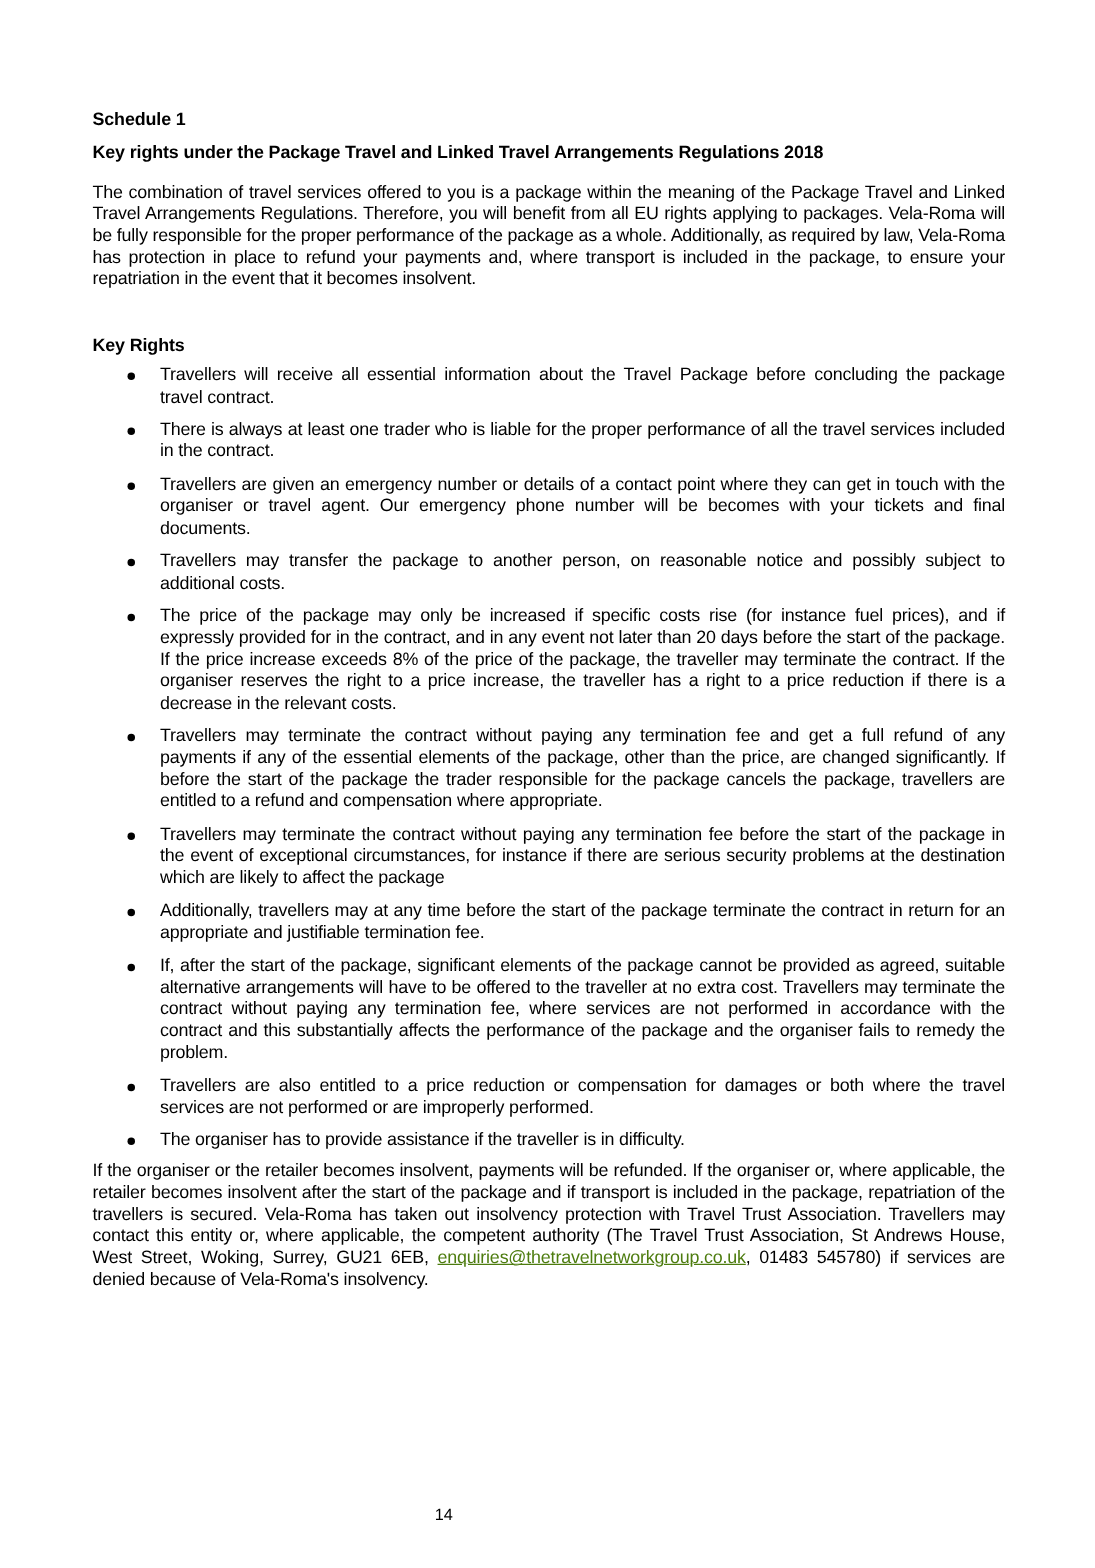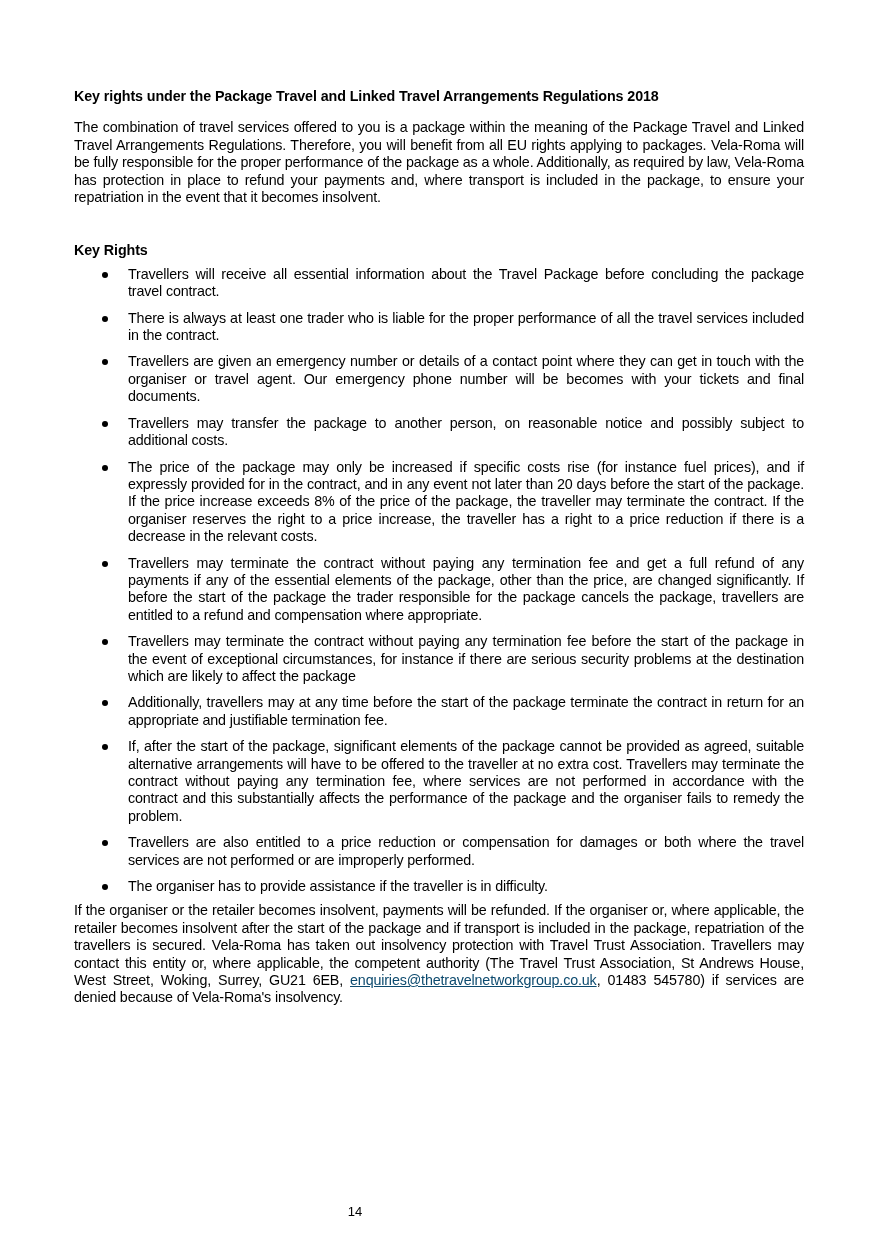--- a/index.html
+++ b/index.html
@@ -61,35 +61,36 @@
       top: 6px;
       width: 6px;
       height: 6px;
       background: #000;
       border-radius: 50%;
     }
     .closing {
       margin-top: -2px;
     }
     .email-link {
-      color: #0c4a6e;
+      color: #4d7c0f;
     }
     .page-number {
       position: absolute;
       left: 0;
       width: 710px;
       top: 1203px;
       text-align: center;
       font-size: 13px;
     }
   </style>
 </head>
 <body>
 
 <div class="page">
+  <div class="schedule-title">Schedule 1</div>
   <div class="doc-heading">Key rights under the Package Travel and Linked Travel Arrangements Regulations 2018</div>
   <p class="para">The combination of travel services offered to you is a package within the meaning of the Package Travel and Linked Travel Arrangements Regulations. Therefore, you will benefit from all EU rights applying to packages. Vela-Roma will be fully responsible for the proper performance of the package as a whole. Additionally, as required by law, Vela-Roma has protection in place to refund your payments and, where transport is included in the package, to ensure your repatriation in the event that it becomes insolvent.</p>
 
   <div class="section-heading">Key Rights</div>
 
   <ul class="rights-list">
     <li><span class="bullet"></span><span>Travellers will receive all essential information about the Travel Package before concluding the package travel contract.</span></li>
     <li><span class="bullet"></span><span>There is always at least one trader who is liable for the proper performance of all the travel services included in the contract.</span></li>
     <li><span class="bullet"></span><span>Travellers are given an emergency number or details of a contact point where they can get in touch with the organiser or travel agent. Our emergency phone number will be becomes with your tickets and final documents.</span></li>
     <li><span class="bullet"></span><span>Travellers may transfer the package to another person, on reasonable notice and possibly subject to additional costs.</span></li>

